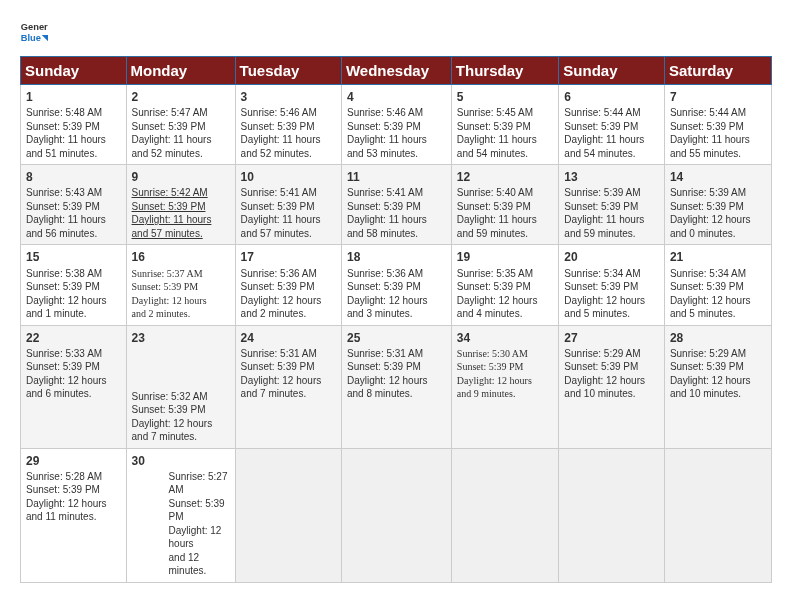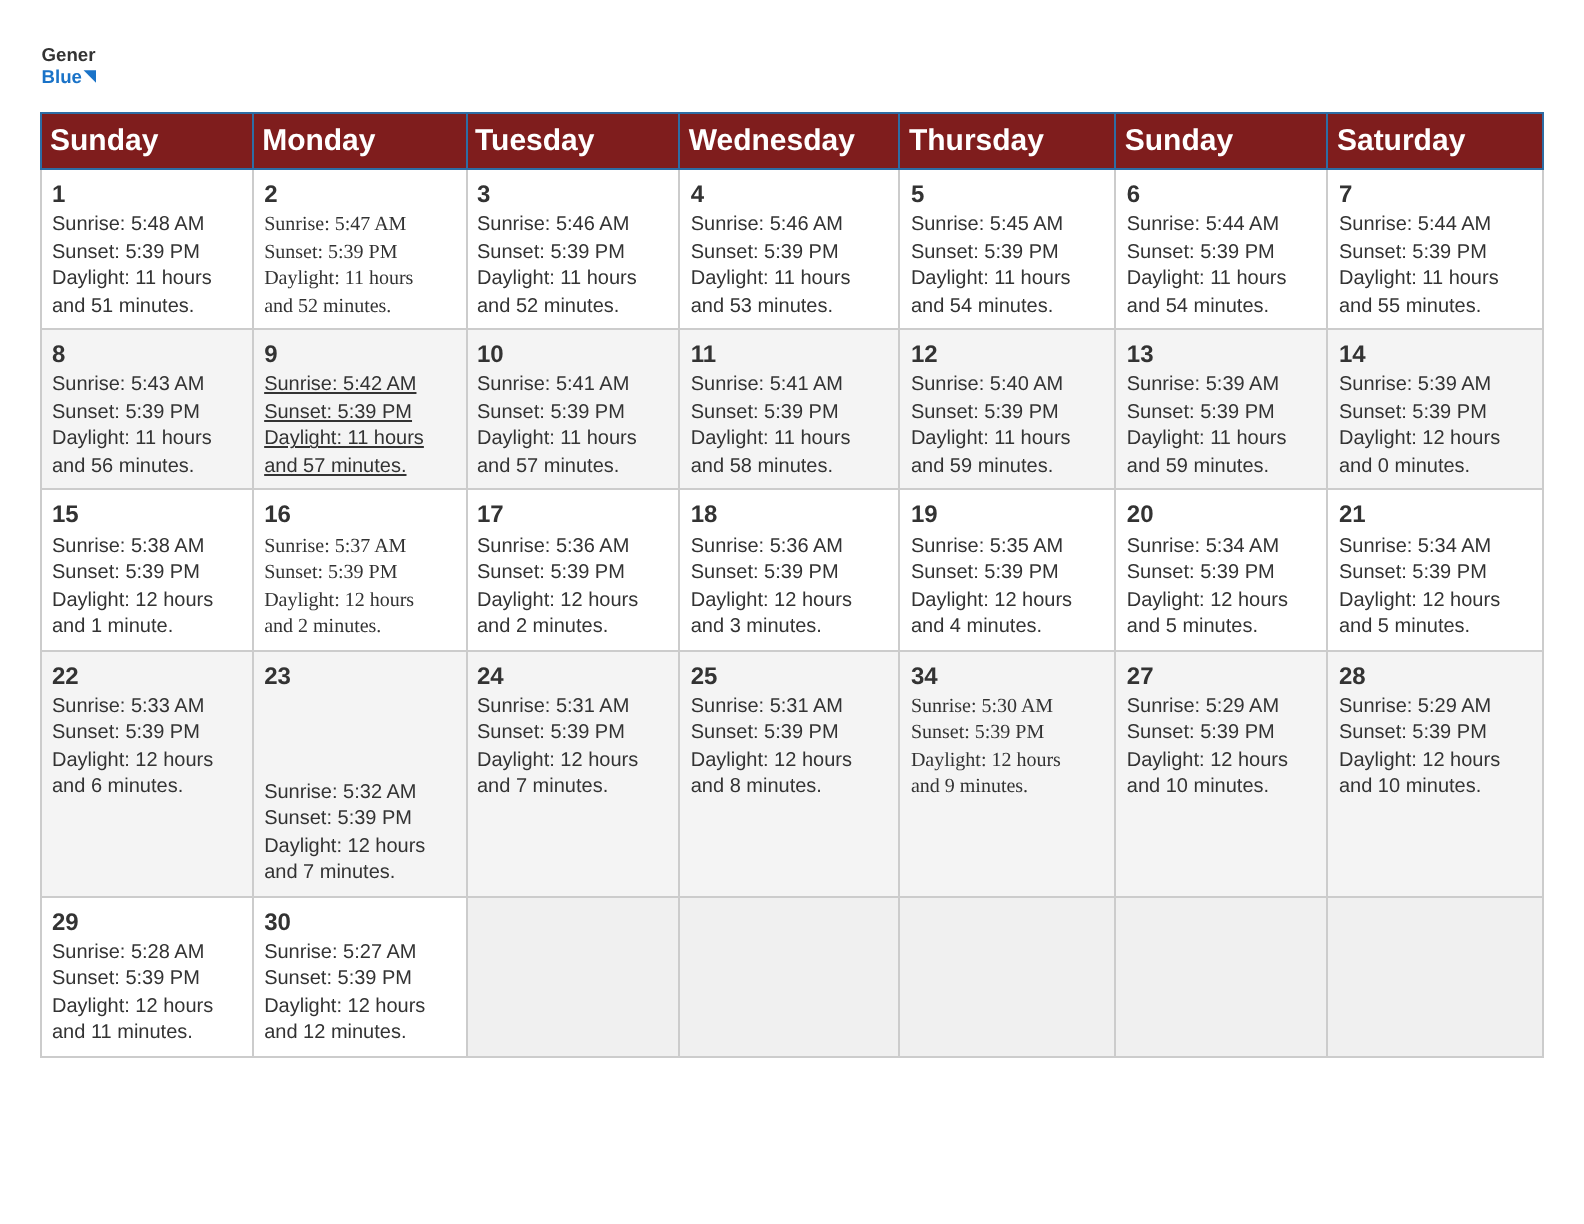--- a/index.html
+++ b/index.html
@@ -124,21 +124,21 @@
         <tr>
           <td>
             <span class="day-num">1</span>
             <div class="day-info" style="white-space: pre-line;">Sunrise: 5:48 AM
 Sunset: 5:39 PM
 Daylight: 11 hours
 and 51 minutes.</div>
           </td>
           <td>
             <span class="day-num">2</span>
-            <div class="day-info" style="white-space: pre-line; font-family: Liberation Serif, serif;">Sunrise: 5:47 AM
+            <div class="day-info" style="white-space: pre-line;">Sunrise: 5:47 AM
 Sunset: 5:39 PM
 Daylight: 11 hours
 and 52 minutes.</div>
           </td>
           <td>
             <span class="day-num">3</span>
             <div class="day-info" style="white-space: pre-line;">Sunrise: 5:46 AM
 Sunset: 5:39 PM
 Daylight: 11 hours
 and 52 minutes.</div>
@@ -328,21 +328,21 @@
         <tr>
           <td>
             <span class="day-num">29</span>
             <div class="day-info" style="white-space: pre-line;">Sunrise: 5:28 AM
 Sunset: 5:39 PM
 Daylight: 12 hours
 and 11 minutes.</div>
           </td>
           <td>
             <span class="day-num">30</span>
-            <div class="day-info" style="white-space: pre-line;">Sunrise: 5:27 AM
+            <div class="day-info" style="white-space: pre-line; margin-left: 37px;">Sunrise: 5:27 AM
 Sunset: 5:39 PM
 Daylight: 12 hours
 and 12 minutes.</div>
           </td>
           <td class="empty"></td>
           <td class="empty"></td>
           <td class="empty"></td>
           <td class="empty"></td>
           <td class="empty"></td>
         </tr>

